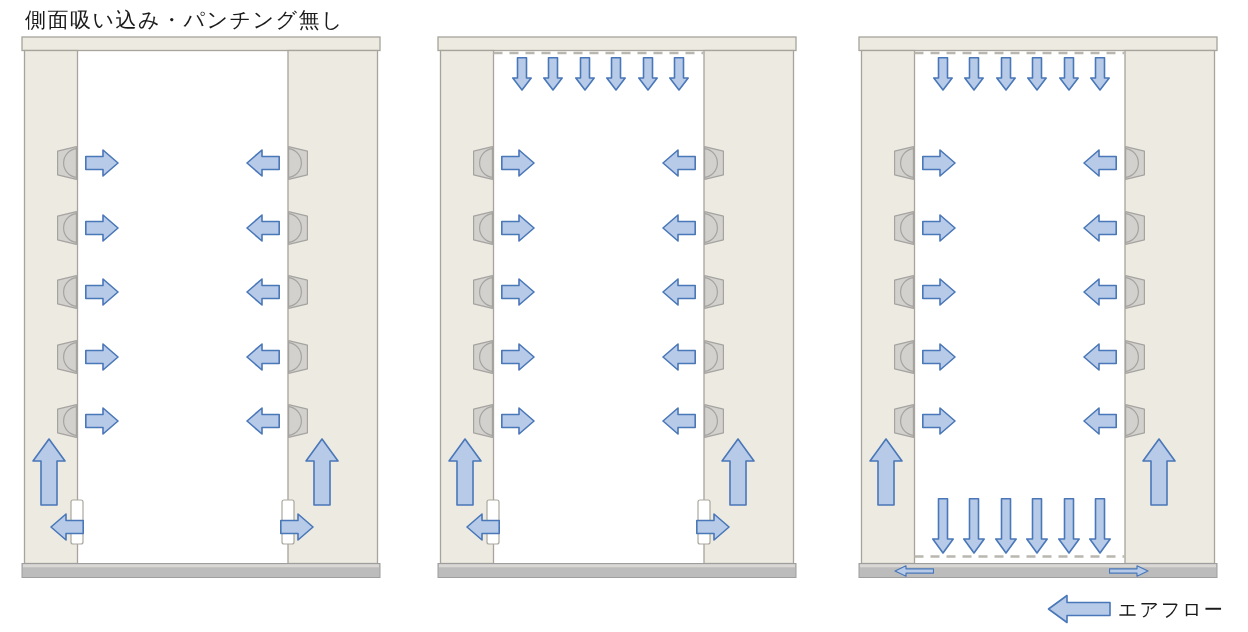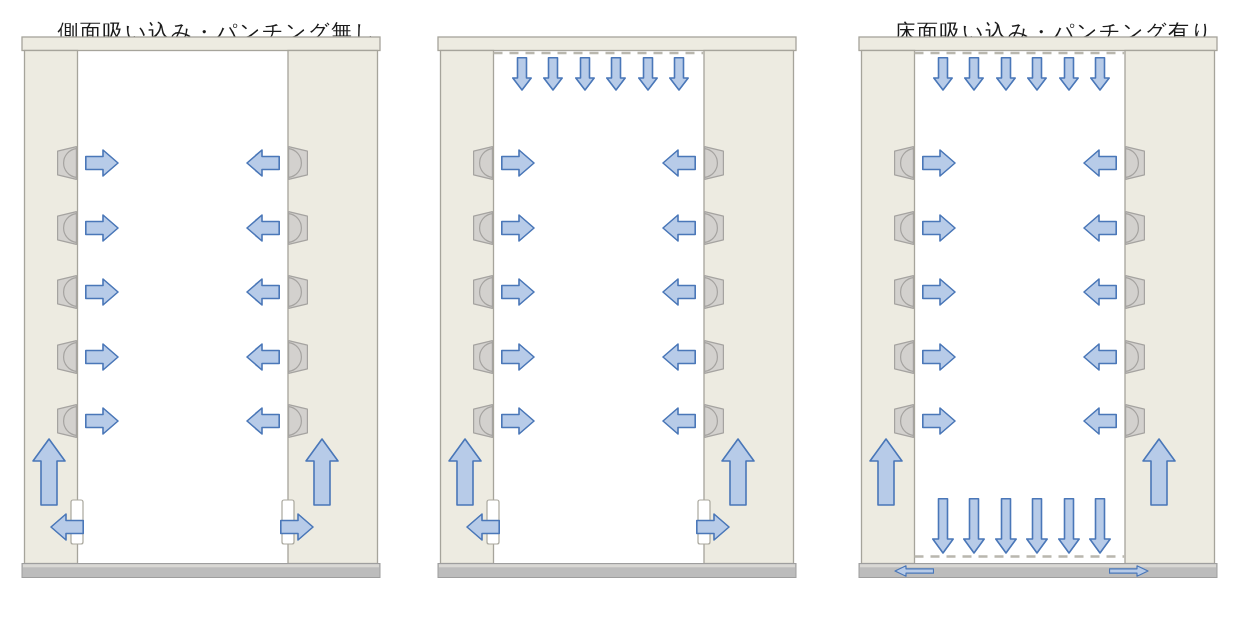--- a/index.html
+++ b/index.html
@@ -7,21 +7,21 @@
     --fan-fill:#d3d1ce; --fan-outline:#a5a3a0;
     --floor-fill:#bcbcbc; --floor-top:#d9d8d4; --floor-outline:#9e9e9e;
     --arrow-fill:#b7cbe8; --arrow-outline:#4a77b8;
     --dash-color:#b9b7ae; --notch-fill:#ffffff; --title-color:#1a1a1a;
     --background:#ffffff;
   }
   html,body{margin:0;padding:0;}
   body{background:var(--background);font-family:"DejaVu Serif","Liberation Serif",serif;}
   #stage{position:relative;width:1248px;height:632px;overflow:hidden;background:var(--background);}
   .panel{position:absolute;top:0;width:360px;height:632px;}
-  .ptitle{position:absolute;top:2px;left:0;width:100%;margin:16px;text-align:center;
+  .ptitle{position:absolute;top:2px;left:0;width:100%;margin:4px;
           font-size:21px;font-weight:400;letter-spacing:1.5px;color:var(--title-color);white-space:nowrap;}
   .pdiag{position:absolute;top:36px;left:0;}
   .wall{fill:var(--panel-fill);stroke:var(--panel-outline);stroke-width:1.3;}
   .floor{fill:var(--floor-fill);stroke:var(--floor-outline);stroke-width:1;}
   .floorTop{fill:var(--floor-top);}
   .vent{fill:var(--notch-fill);stroke:var(--wall-line);stroke-width:1.2;}
   .dash{stroke:var(--dash-color);stroke-width:2.6;stroke-dasharray:9 7;fill:none;}
   .blue{fill:var(--arrow-fill);stroke:var(--arrow-outline);stroke-width:1.6;stroke-linejoin:round;stroke-linecap:round;}
   .thin{fill:var(--arrow-fill);stroke:var(--arrow-outline);stroke-width:1.2;stroke-linejoin:round;}
   .fan{fill:var(--fan-fill);stroke:var(--fan-outline);stroke-width:1.2;stroke-linejoin:round;}
@@ -147,21 +147,20 @@
       <use href="#sym-arrow-left" x="225" y="307" width="34" height="28"></use>
       <use href="#sym-arrow-left" x="225" y="371" width="34" height="28"></use>
       <use href="#sym-arrow-up" x="11" y="402" width="34" height="68"></use>
       <use href="#sym-arrow-up" x="284" y="402" width="34" height="68"></use>
       <use href="#sym-arrow-left" x="29" y="477" width="34" height="28"></use>
       <use href="#sym-arrow-right" x="259" y="477" width="34" height="28"></use>
     </svg>
   </section>
 
   <section class="panel" style="left:858px">
-    <h2 class="ptitle">床面吸い込み・パンチング有り</h2>
     <svg class="pdiag" width="360" height="546" viewBox="0 0 360 546">
       <rect class="wall" x="1" y="1" width="358" height="13.5"></rect>
       <rect class="wall" x="3.5" y="14.5" width="53" height="513"></rect>
       <rect class="wall" x="267" y="14.5" width="89.5" height="513"></rect>
       <line class="dash" x1="56.5" y1="17" x2="266.5" y2="17"></line>
       <use href="#sym-fan-left" x="36" y="110" width="20" height="34"></use>
       <use href="#sym-fan-left" x="36" y="175" width="20" height="34"></use>
       <use href="#sym-fan-left" x="36" y="239" width="20" height="34"></use>
       <use href="#sym-fan-left" x="36" y="304" width="20" height="34"></use>
       <use href="#sym-fan-left" x="36" y="368" width="20" height="34"></use>
@@ -195,14 +194,20 @@
       <use href="#sym-arrow-down-l" x="105" y="462" width="22" height="56"></use>
       <use href="#sym-arrow-down-l" x="137" y="462" width="22" height="56"></use>
       <use href="#sym-arrow-down-l" x="168" y="462" width="22" height="56"></use>
       <use href="#sym-arrow-down-l" x="200" y="462" width="22" height="56"></use>
       <use href="#sym-arrow-down-l" x="231" y="462" width="22" height="56"></use>
       <use href="#sym-thin-left" x="36" y="529" width="40" height="12"></use>
       <use href="#sym-thin-right" x="251" y="529" width="40" height="12"></use>
     </svg>
   </section>
 
+  <div class="legend">
+    <svg width="66" height="30" viewBox="0 0 66 30">
+      <use href="#sym-legend-arrow" x="1" y="0" width="64" height="30"></use>
+    </svg>
+    <span class="legendText">エアフロー</span>
+  </div>
 
 </div>
 
 </body></html>

